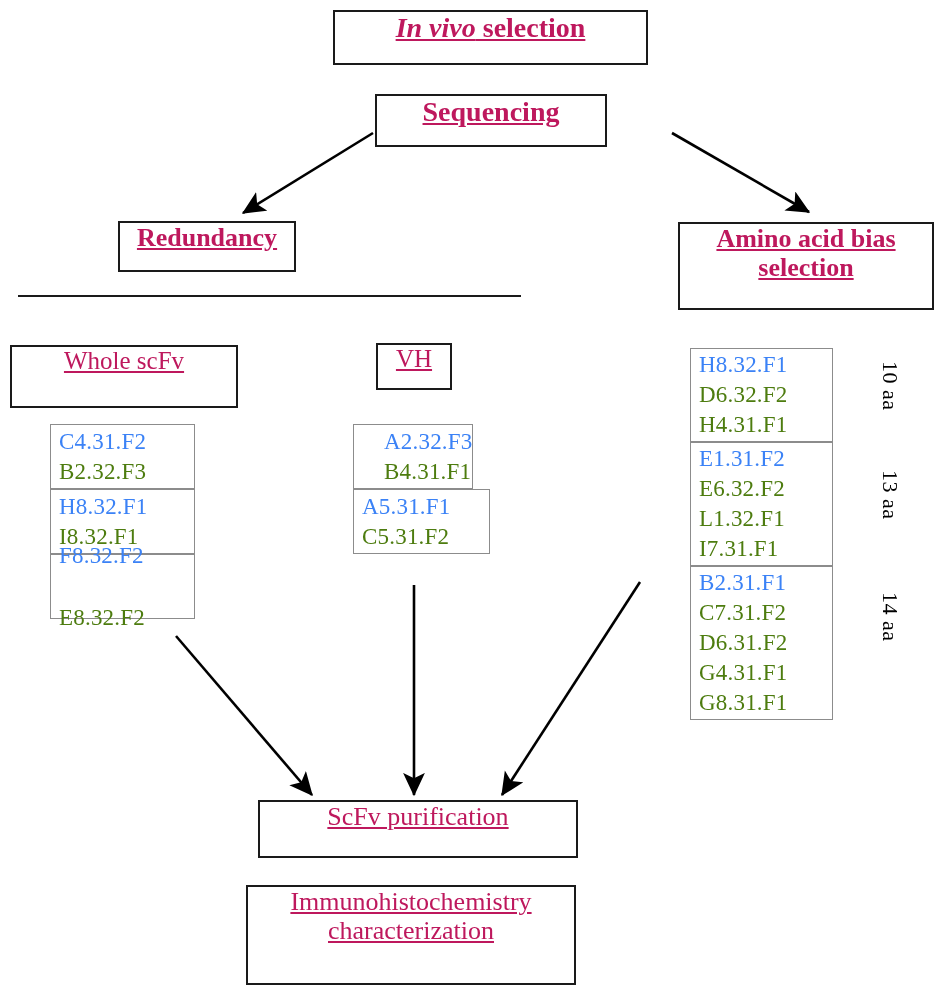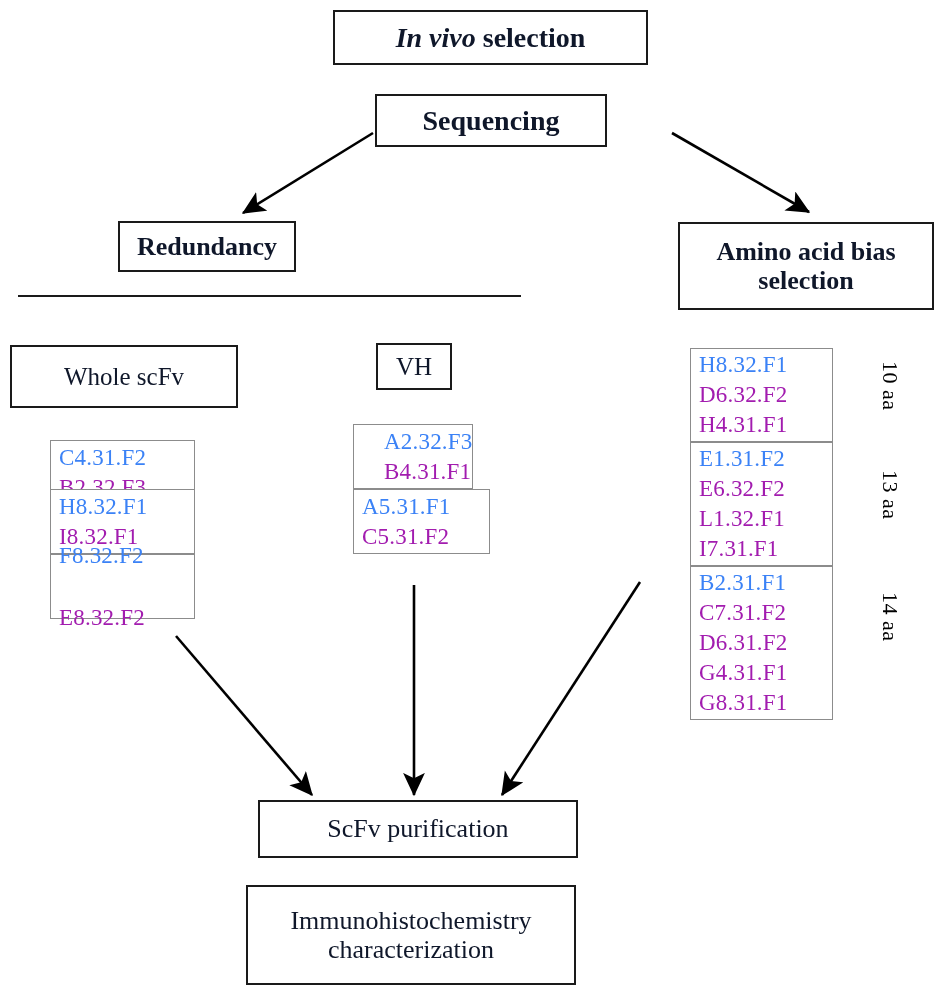--- a/index.html
+++ b/index.html
@@ -12,47 +12,48 @@
     width: 949px;
     height: 1000px;
     background: #ffffff;
     font-family: "Liberation Serif", "DejaVu Serif", serif;
     overflow: hidden;
   }
   .node {
     position: absolute;
     box-sizing: border-box;
     display: flex;
-    align-items: center;
+    align-items: flex-start;
     justify-content: center;
     text-align: center;
     background: #ffffff;
-    color: #0f172a;
+    color: #be185d;
     line-height: 1.12;
+    text-decoration: underline;
   }
   .hdr-box {
     border: 2.5px solid #1a1a1a;
     font-weight: bold;
   }
   .plain-box {
     border: 2px solid #1a1a1a;
     font-weight: normal;
   }
   .clone-box {
     position: absolute;
     box-sizing: border-box;
     border: 1.6px solid #8c8c8c;
     background: #ffffff;
     display: flex;
     flex-direction: column;
     justify-content: center;
     padding: 2px 0 2px 8px;
   }
   .clone-line {
-    color: #a21caf;
+    color: #4d7c0f;
     font-size: 23px;
     line-height: 1.30;
     letter-spacing: 0.2px;
     white-space: nowrap;
   }
   .clone-line.hit {
     color: #3b82f6;
   }
   .aa-label {
     position: absolute;
@@ -120,21 +121,21 @@
   </div>
 
   <div class="node plain-box t25" style="left:10px; top:345px; width:228px; height:63px;">
     <span>Whole scFv</span>
   </div>
 
   <div class="node plain-box t25" style="left:376px; top:343px; width:76px; height:47px;">
     <span>VH</span>
   </div>
 
-  <div class="clone-box" style="left:50px; top:424px; width:145px; height:65px;margin-top:16px;">
+  <div class="clone-box" style="left:50px; top:424px; width:145px; height:65px;">
     <div class="clone-line hit">C4.31.F2</div>
     <div class="clone-line">B2.32.F3</div>
   </div>
   <div class="clone-box" style="left:50px; top:489px; width:145px; height:65px;">
     <div class="clone-line hit">H8.32.F1</div>
     <div class="clone-line">I8.32.F1</div>
   </div>
   <div class="clone-box" style="left:50px; top:554px; width:145px; height:65px;gap:32px;">
     <div class="clone-line hit">F8.32.F2</div>
     <div class="clone-line">E8.32.F2</div>

